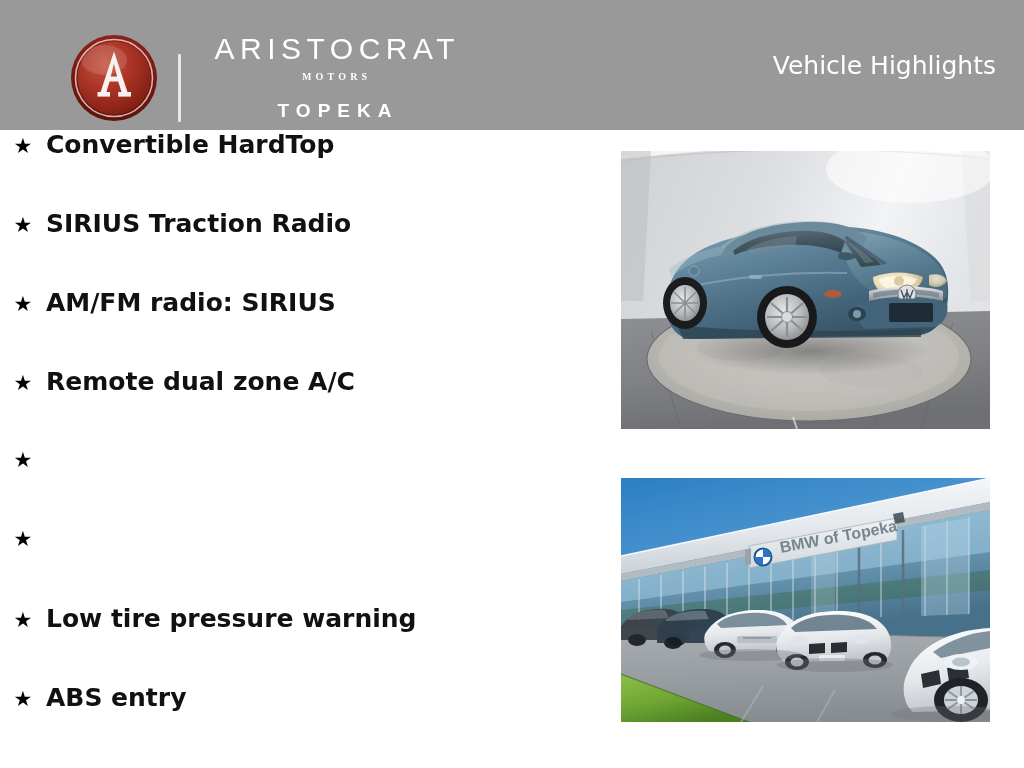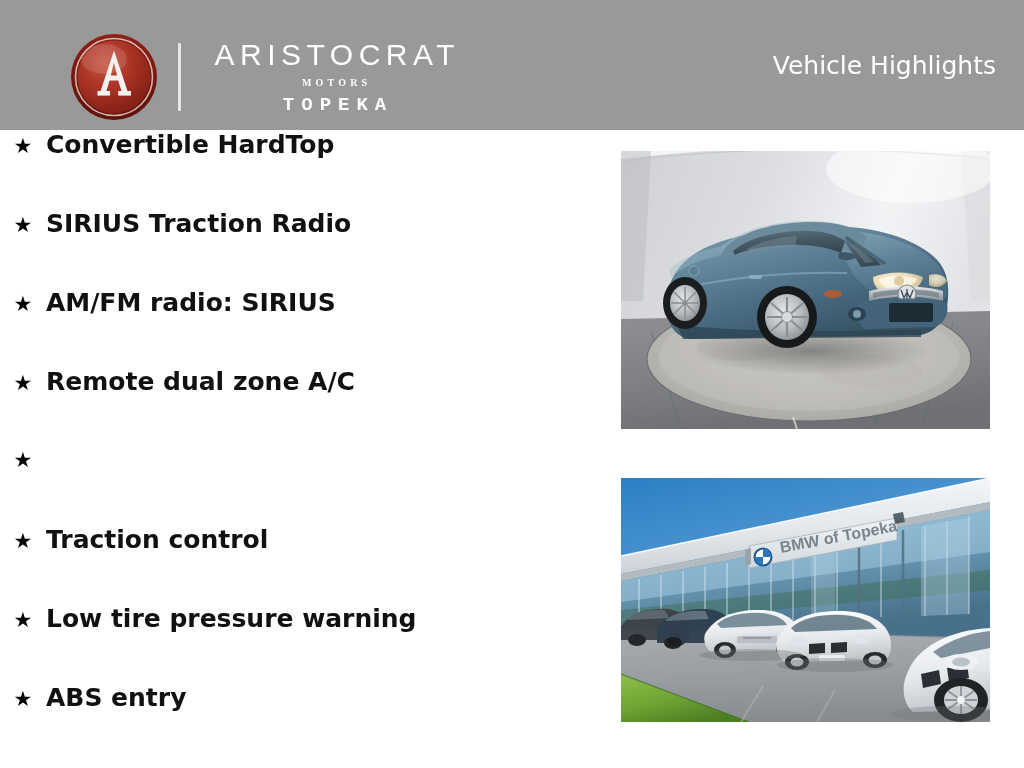--- a/index.html
+++ b/index.html
@@ -9,21 +9,21 @@
     font-family:"DejaVu Sans", sans-serif;
     overflow:hidden;
   }
   .slide { position:relative; width:1024px; height:768px; background:#fff; }
 
   
   .header {
     position:absolute; left:0; top:0; width:1024px; height:130px;
     background:#999999;
   }
-  .brand { position:absolute; left:70px; top:32px; display:flex; align-items:center; height:90px; }
+  .brand { position:absolute; left:70px; top:32px; display:flex; align-items:flex-end; height:90px; }
 
   .emblem { position:relative; width:88px; height:88px; flex:0 0 88px; }
   .emblem svg { display:block; width:88px; height:88px; }
 
   .brand-divider {
     width:3px; height:68px; background:#efefef; margin-left:20px; margin-right:0px;
     border-radius:1px; opacity:.92;
   }
 
   .wordmark { margin-left:28px; display:flex; flex-direction:column; align-items:center; }
@@ -32,22 +32,22 @@
     font-family:"Liberation Sans", sans-serif; font-weight:400; white-space:nowrap;
     text-indent:5.5px;
   }
   .wm-sub {
     color:#ffffff; font-size:10px; line-height:19px; letter-spacing:4.2px;
     font-family:"Liberation Serif", serif; font-weight:700; white-space:nowrap;
     text-indent:4.2px; margin-top:1px;
   }
   .wm-city {
     color:#ffffff; font-size:19px; line-height:23px; letter-spacing:7px;
-    font-family:Liberation Mono, monospace; font-weight:700; white-space:nowrap;
-    text-indent:7px; margin-top:2px;
+    font-family:Liberation Sans, sans-serif; font-weight:700; white-space:nowrap;
+    text-indent:7px; margin-top:13px;
   }
 
   .header-title {
     position:absolute; right:28px; top:50px;
     color:#ffffff; font-size:25px; line-height:32px;
     font-family:"DejaVu Sans", sans-serif; font-weight:400; white-space:nowrap;
   }
 
   
   .features { position:absolute; left:0px; top:130px; width:600px; }
@@ -139,21 +139,20 @@
       <span class="feature-star">★</span>
       <span class="feature-label">Remote dual zone A/C</span>
     </div>
 
     <div class="feature-row">
       <span class="feature-star">★</span>
     </div>
 
     <div class="feature-row">
       <span class="feature-star">★</span>
-      <span class="feature-label">Traction control</span>
     </div>
 
     <div class="feature-row">
       <span class="feature-star">★</span>
       <span class="feature-label">Low tire pressure warning</span>
     </div>
 
     <div class="feature-row">
       <span class="feature-star">★</span>
       <span class="feature-label">ABS entry</span>

